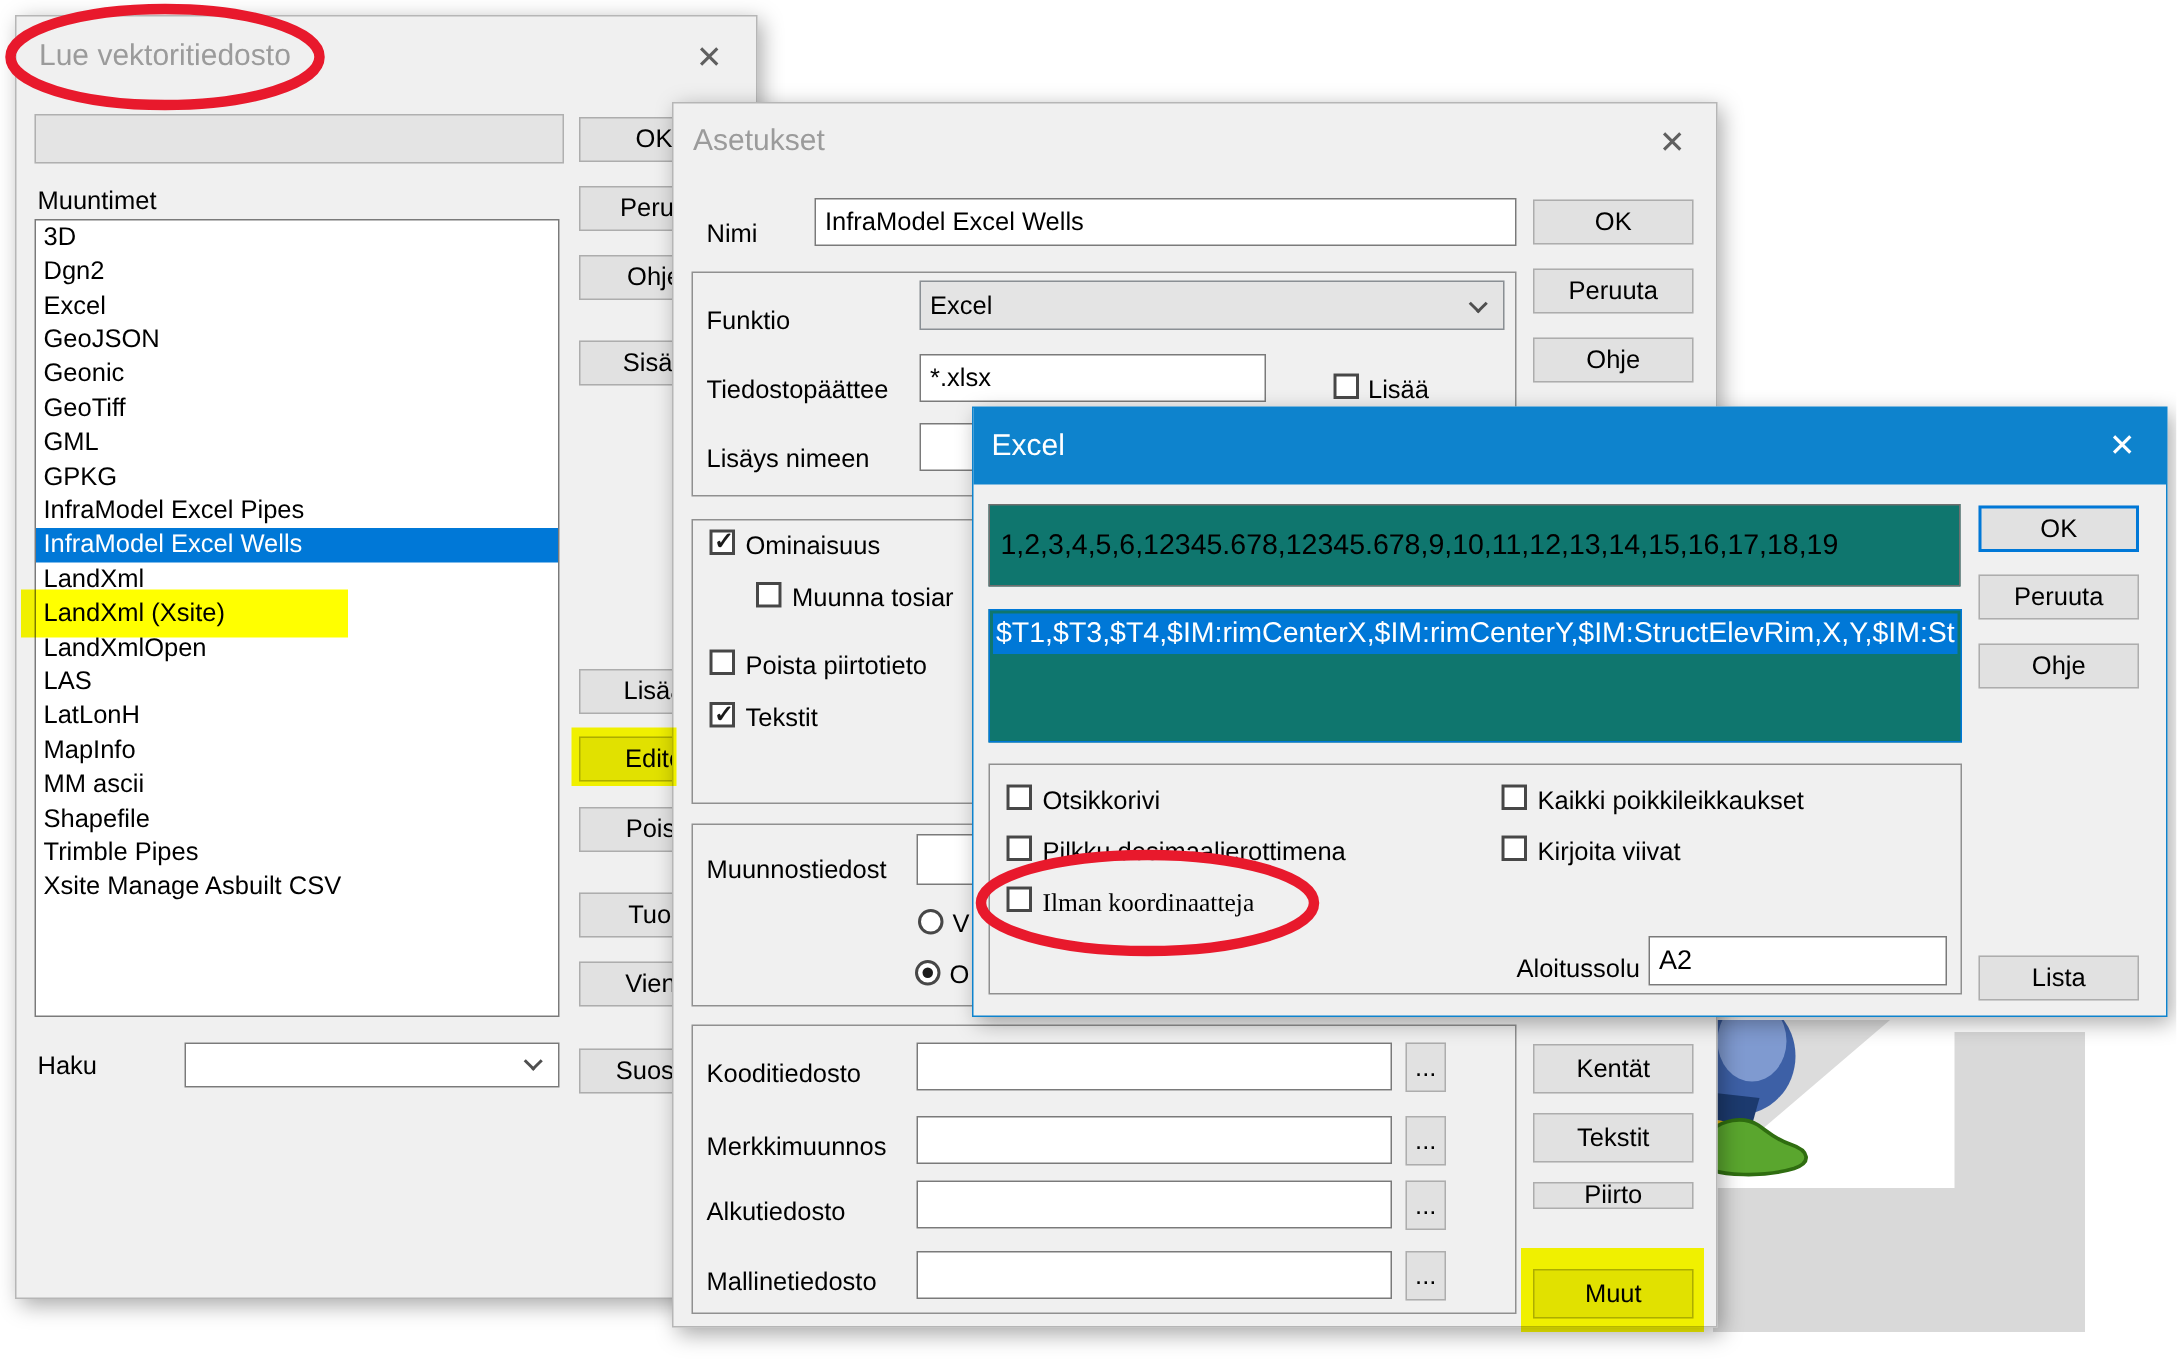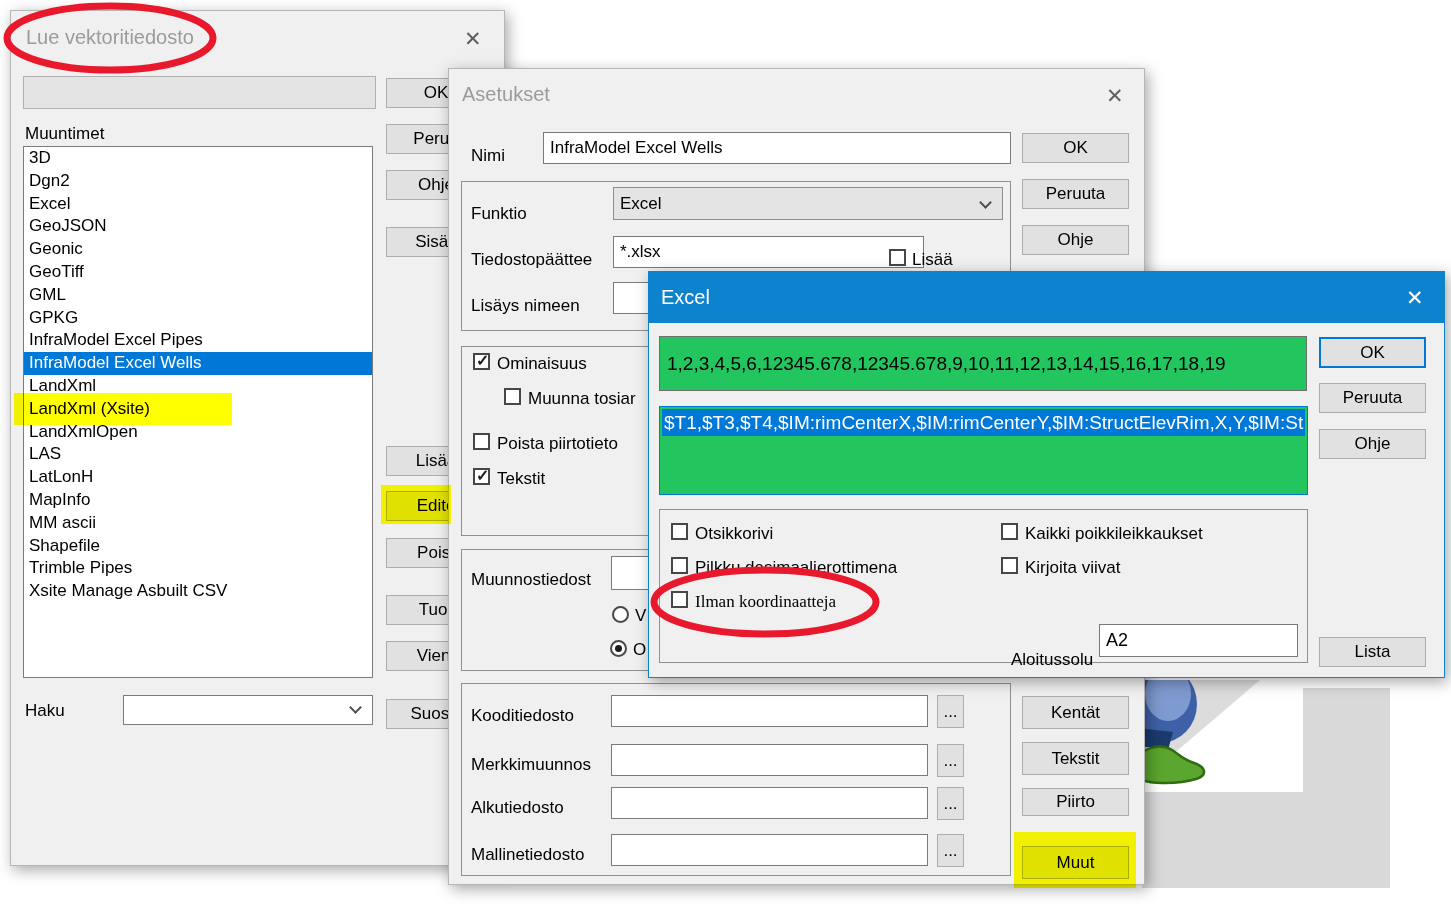--- a/index.html
+++ b/index.html
@@ -33,21 +33,21 @@
   
   .listbox { position:absolute; background:#fff; border:1px solid #7a7a7a; overflow:hidden; }
   .listbox .row { height:22.8px; line-height:22.8px; font-size:17px; padding-left:5px;
                   white-space:nowrap; color:#000; }
   .listbox .row.sel { background:#0078d7; color:#fff; }
 
   
   .titlebar { position:absolute; left:0; top:0; right:0; height:51px; background:#0e83cd; }
   .titlebar .dlg-title { color:#fff; }
   .titlebar .close-x { color:#fff; }
-  .bigfield { position:absolute; background:#22c55e; border:1px solid #6e6e6e; font-size:19px;
+  .bigfield { position:absolute; background:#0f766e; border:1px solid #6e6e6e; font-size:19px;
               white-space:nowrap; overflow:hidden; padding:0 7px; display:flex; align-items:center; }
   .selline { background:#0078d7; color:#fff; font-size:19px; white-space:nowrap;
              overflow:hidden; height:27px; line-height:27px; padding:0 2px; }
 
   
   .hl { position:absolute; background:#ffff00; mix-blend-mode:multiply; z-index:50; }
   .redellipse { position:absolute; z-index:60; pointer-events:none; }
 </style>
 </head>
 <body>
@@ -122,21 +122,21 @@
 
     <div class="btn" style="left:573px;top:64px;width:107px;height:30px;">OK</div>
     <div class="btn" style="left:573px;top:110px;width:107px;height:30px;">Peruuta</div>
     <div class="btn" style="left:573px;top:156px;width:107px;height:30px;">Ohje</div>
 
     <div class="grp" style="left:12px;top:112px;width:550px;height:150px;"></div>
     <div class="label" style="left:22px;top:135px;">Funktio</div>
     <div class="txt" style="left:164px;top:118px;width:390px;height:33px;background:#e4e4e4;border-color:#8a8f94;line-height:31px;">Excel</div>
     <span class="chev" style="left:532px;top:129px;"></span>
     <div class="label" style="left:22px;top:181px;width:140px;overflow:hidden;">Tiedostopäättee</div>
-    <input class="txt" style="left: 164px; top: 167px; width: 311px; height: 32px;" value="*.xlsx">
+    <input class="txt" style="left: 164px; top: 167px; width: 231px; height: 32px;" value="*.xlsx">
     <span class="cb" style="left:440px;top:180px;"></span>
     <div class="label" style="left:463px;top:181px;">Lisää</div>
     <div class="label" style="left:22px;top:227px;">Lisäys nimeen</div>
     <input class="txt" style="left: 164px; top: 213px; width: 160px; height: 32px;" value="">
 
     <div class="grp" style="left:12px;top:277px;width:550px;height:190px;"></div>
     <span class="cb on" style="left:24px;top:284px;"></span>
     <div class="label" style="left:48px;top:285px;">Ominaisuus</div>
     <span class="cb" style="left:55px;top:319px;"></span>
     <div class="label" style="left:79px;top:320px;">Muunna tosiar</div>
@@ -162,21 +162,21 @@
     <div class="btn" style="left:488px;top:675px;width:27px;height:33px;">...</div>
     <div class="label" style="left:22px;top:729px;">Alkutiedosto</div>
     <input class="txt" style="left: 162px; top: 718px; width: 317px; height: 32px;" value="">
     <div class="btn" style="left:488px;top:718px;width:27px;height:33px;">...</div>
     <div class="label" style="left:22px;top:776px;">Mallinetiedosto</div>
     <input class="txt" style="left: 162px; top: 765px; width: 317px; height: 32px;" value="">
     <div class="btn" style="left:488px;top:765px;width:27px;height:33px;">...</div>
 
     <div class="btn" style="left:573px;top:627px;width:107px;height:33px;">Kentät</div>
     <div class="btn" style="left:573px;top:673px;width:107px;height:33px;">Tekstit</div>
-    <div class="btn" style="left:573px;top:719px;width:107px;height:28px;">Piirto</div>
+    <div class="btn" style="left:573px;top:719px;width:107px;height:18px;">Piirto</div>
     <div class="btn" style="left:573px;top:777px;width:107px;height:33px;">Muut</div>
   </div>
 
   <div class="dlg" style="left:648px;top:271px;width:797px;height:407px;border-color:#0e83cd;z-index:4;">
     <div class="titlebar">
       <div class="dlg-title" style="left:12px;top:14px;">Excel</div>
       <div class="close-x" style="left:757px;top:15px;">✕</div>
     </div>
 
     <div class="bigfield" style="left:10px;top:64px;width:648px;height:55px;">
@@ -195,21 +195,21 @@
     <span class="cb" style="left:22px;top:251px;"></span>
     <div class="label" style="left:46px;top:252px;">Otsikkorivi</div>
     <span class="cb" style="left:22px;top:285px;"></span>
     <div class="label" style="left:46px;top:286px;">Pilkku desimaalierottimena</div>
     <span class="cb" style="left:22px;top:319px;"></span>
     <div class="label" style="left:46px;top:320px;font-family:Liberation Serif, serif;">Ilman koordinaatteja</div>
     <span class="cb" style="left:352px;top:251px;"></span>
     <div class="label" style="left:376px;top:252px;">Kaikki poikkileikkaukset</div>
     <span class="cb" style="left:352px;top:285px;"></span>
     <div class="label" style="left:376px;top:286px;">Kirjoita viivat</div>
-    <div class="label" style="left:362px;top:364px;margin-top:14px;">Aloitussolu</div>
+    <div class="label" style="left:362px;top:364px;">Aloitussolu</div>
     <input class="txt" style="left: 450px; top: 352px; width: 199px; height: 33px; font-size: 18px;" value="A2">
 
     <div class="btn" style="left:670px;top:365px;width:107px;height:30px;">Lista</div>
   </div>
 
   <div class="hl" style="left:14px;top:393px;width:218px;height:32px;"></div>
   <div class="hl" style="left:381px;top:485px;width:70px;height:39px;"></div>
   <div class="hl" style="left:1014px;top:832px;width:122px;height:56px;"></div>
 
   <svg class="redellipse" style="left:2px;top:2px;" width="216" height="73" viewBox="0 0 216 73">

